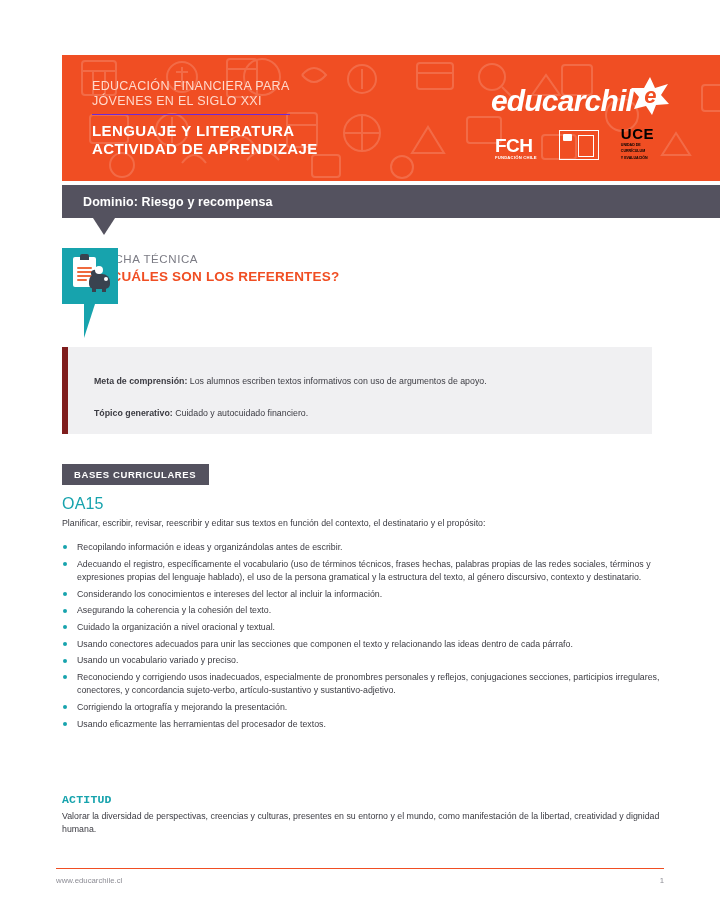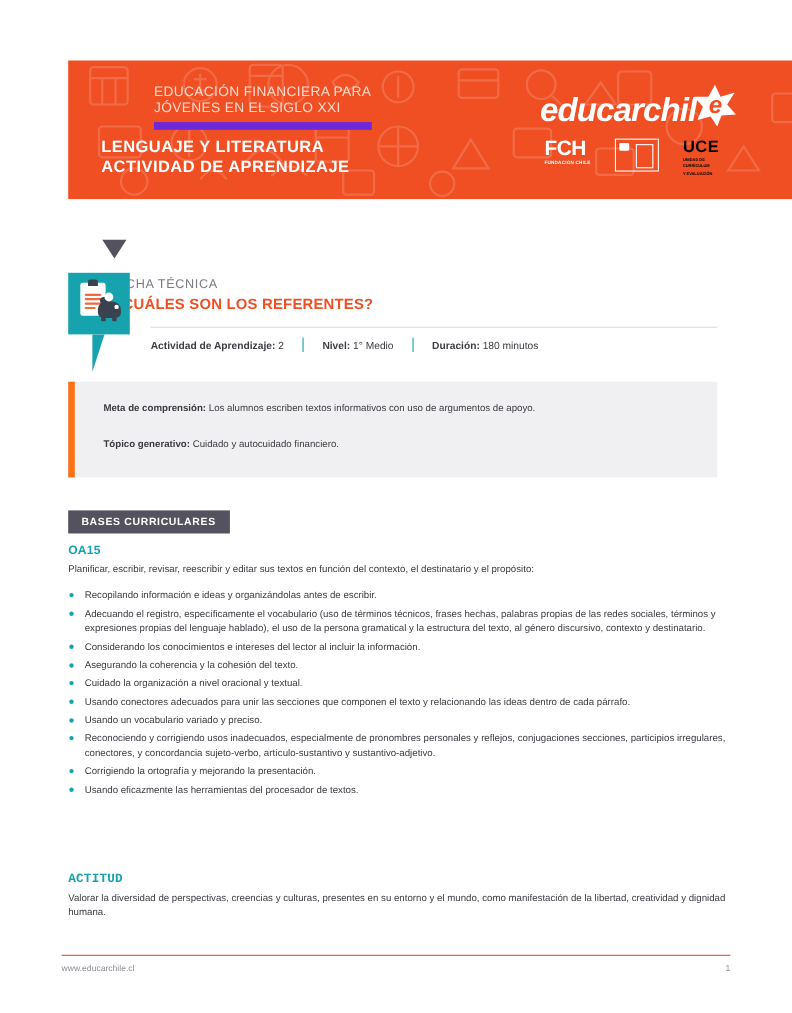--- a/index.html
+++ b/index.html
@@ -50,23 +50,22 @@
   .header-left {
     color: #ffffff;
   }
   .header-kicker {
     font-size: 12.5px;
     line-height: 15px;
     letter-spacing: 0.3px;
     color: #ffd9cc;
     font-weight: 400;
     padding-bottom: 5px;
-    border-bottom: 7px solid #6d28d9;
+    border-bottom: 1px solid #6d28d9;
     display: inline-block;
-    margin-left: 48px;
   }
   .header-title {
     margin-top: 7px;
     font-size: 15px;
     line-height: 18px;
     font-weight: bold;
     letter-spacing: 0.4px;
     color: #ffffff;
   }
   .header-right {
@@ -87,20 +86,21 @@
     line-height: 1;
   }
   .brand-star {
     position: relative;
     width: 40px;
     height: 40px;
     margin-left: -3px;
   }
   .logos-row {
     display: flex;
+    align-items: flex-end;
     gap: 22px;
     padding-left: 4px;
   }
   .logo-fch {
     color: #fff;
     line-height: 1;
   }
   .logo-fch .fch-main {
     font-size: 19px;
     font-weight: bold;
@@ -312,23 +312,23 @@
   }
 
   
   .graybox {
     position: absolute;
     left: 62px;
     top: 347px;
     width: 590px;
     height: 87px;
     background: #f0f0f2;
-    border-left: 6px solid #f97316;
+    border-left: 6px solid #7f1d1d;
     box-sizing: border-box;
-    padding: 19px 20px 0 26px;
+    padding: 29px 20px 0 26px;
   }
   .graybox p {
     margin: 0 0 21px 0;
     font-size: 8.8px;
     line-height: 11px;
     color: #3b3b42;
   }
   .graybox p b { font-weight: bold; }
 
   
@@ -342,22 +342,22 @@
     font-weight: bold;
     letter-spacing: 0.6px;
     padding: 5px 13px 5px 12px;
   }
   .section {
     position: absolute;
     left: 62px;
     width: 600px;
   }
   .oa-code {
-    font-size: 11px;
-    font-weight: bold;
+    font-size: 16px;
+    font-weight: normal;
     color: #17a3ad;
     letter-spacing: 0.2px;
   }
   .oa-desc {
     font-size: 8.8px;
     line-height: 12px;
     margin-top: 4px;
     color: #3b3b42;
   }
   ul.bullets {
@@ -495,20 +495,21 @@
             <div class="uce-main">UCE</div>
             <div class="uce-sub">UNIDAD DE</div>
             <div class="uce-sub">CURRÍCULUM</div>
             <div class="uce-sub">Y EVALUACIÓN</div>
           </div>
         </div>
       </div>
     </div>
   </div>
 
+  <div class="dominio-bar">Dominio: Riesgo y recompensa</div>
   <div class="dominio-arrow"></div>
 
   <div class="ficha">
     <div class="ficha-icon-wrap">
       <div class="ficha-bubble">
         <div class="clipboard">
           <div class="clipboard-clip"></div>
           <div class="clip-line" style="top:10px;width:15px;"></div>
           <div class="clip-line" style="top:14px;width:15px;"></div>
           <div class="clip-line" style="top:18px;width:15px;"></div>
@@ -519,33 +520,20 @@
           <div class="piggy-leg" style="left:13px;"></div>
           <div class="piggy-coin"></div>
         </div>
       </div>
       <div class="ficha-bubble-tail"></div>
     </div>
     <div class="ficha-text">
       <div class="ficha-label">FICHA TÉCNICA</div>
       <div class="ficha-title">¿CUÁLES SON LOS REFERENTES?</div>
     </div>
-    <div class="ficha-meta">
-      <div class="meta-cell">
-        <b>Actividad de Aprendizaje:</b><span> 2</span>
-      </div>
-      <div class="meta-sep"></div>
-      <div class="meta-cell">
-        <b>Nivel:</b><span> 1° Medio</span>
-      </div>
-      <div class="meta-sep"></div>
-      <div class="meta-cell">
-        <b>Duración:</b><span> 180 minutos</span>
-      </div>
-    </div>
   </div>
 
   <div class="graybox">
     <p>
       <b>Meta de comprensión:</b><span> Los alumnos escriben textos informativos con uso de argumentos de apoyo.</span>
     </p>
     <p>
       <b>Tópico generativo:</b><span> Cuidado y autocuidado financiero.</span>
     </p>
   </div>

